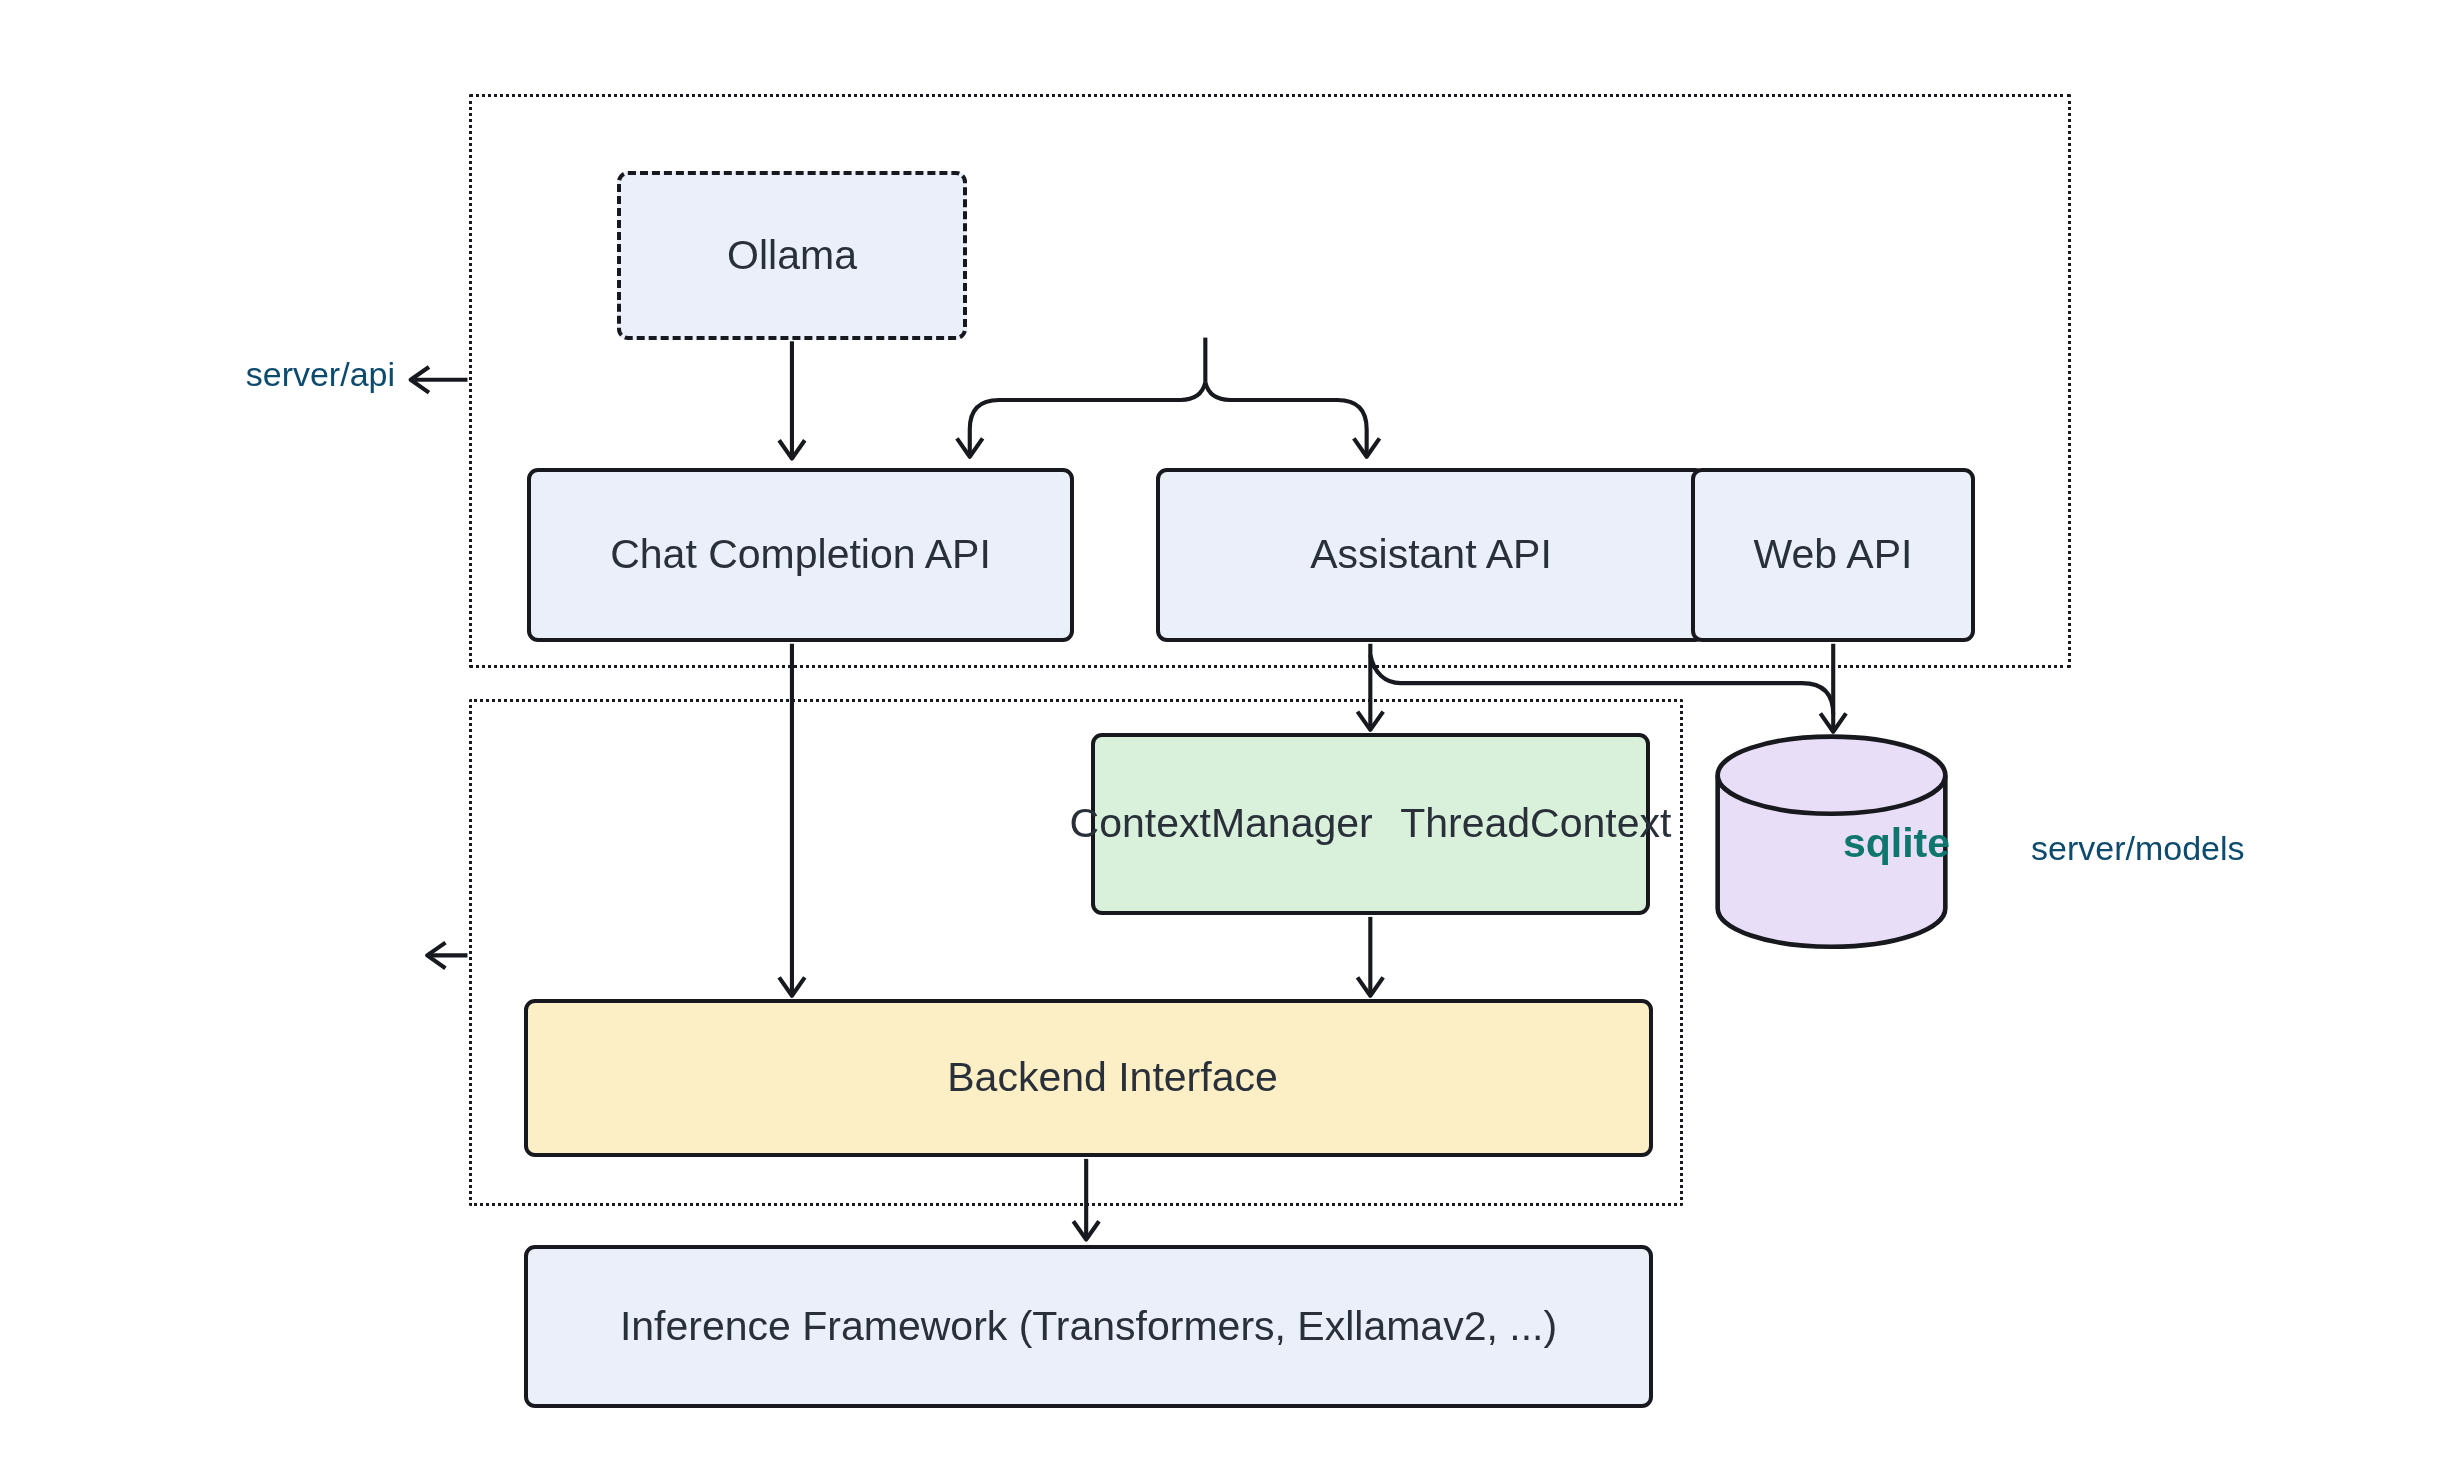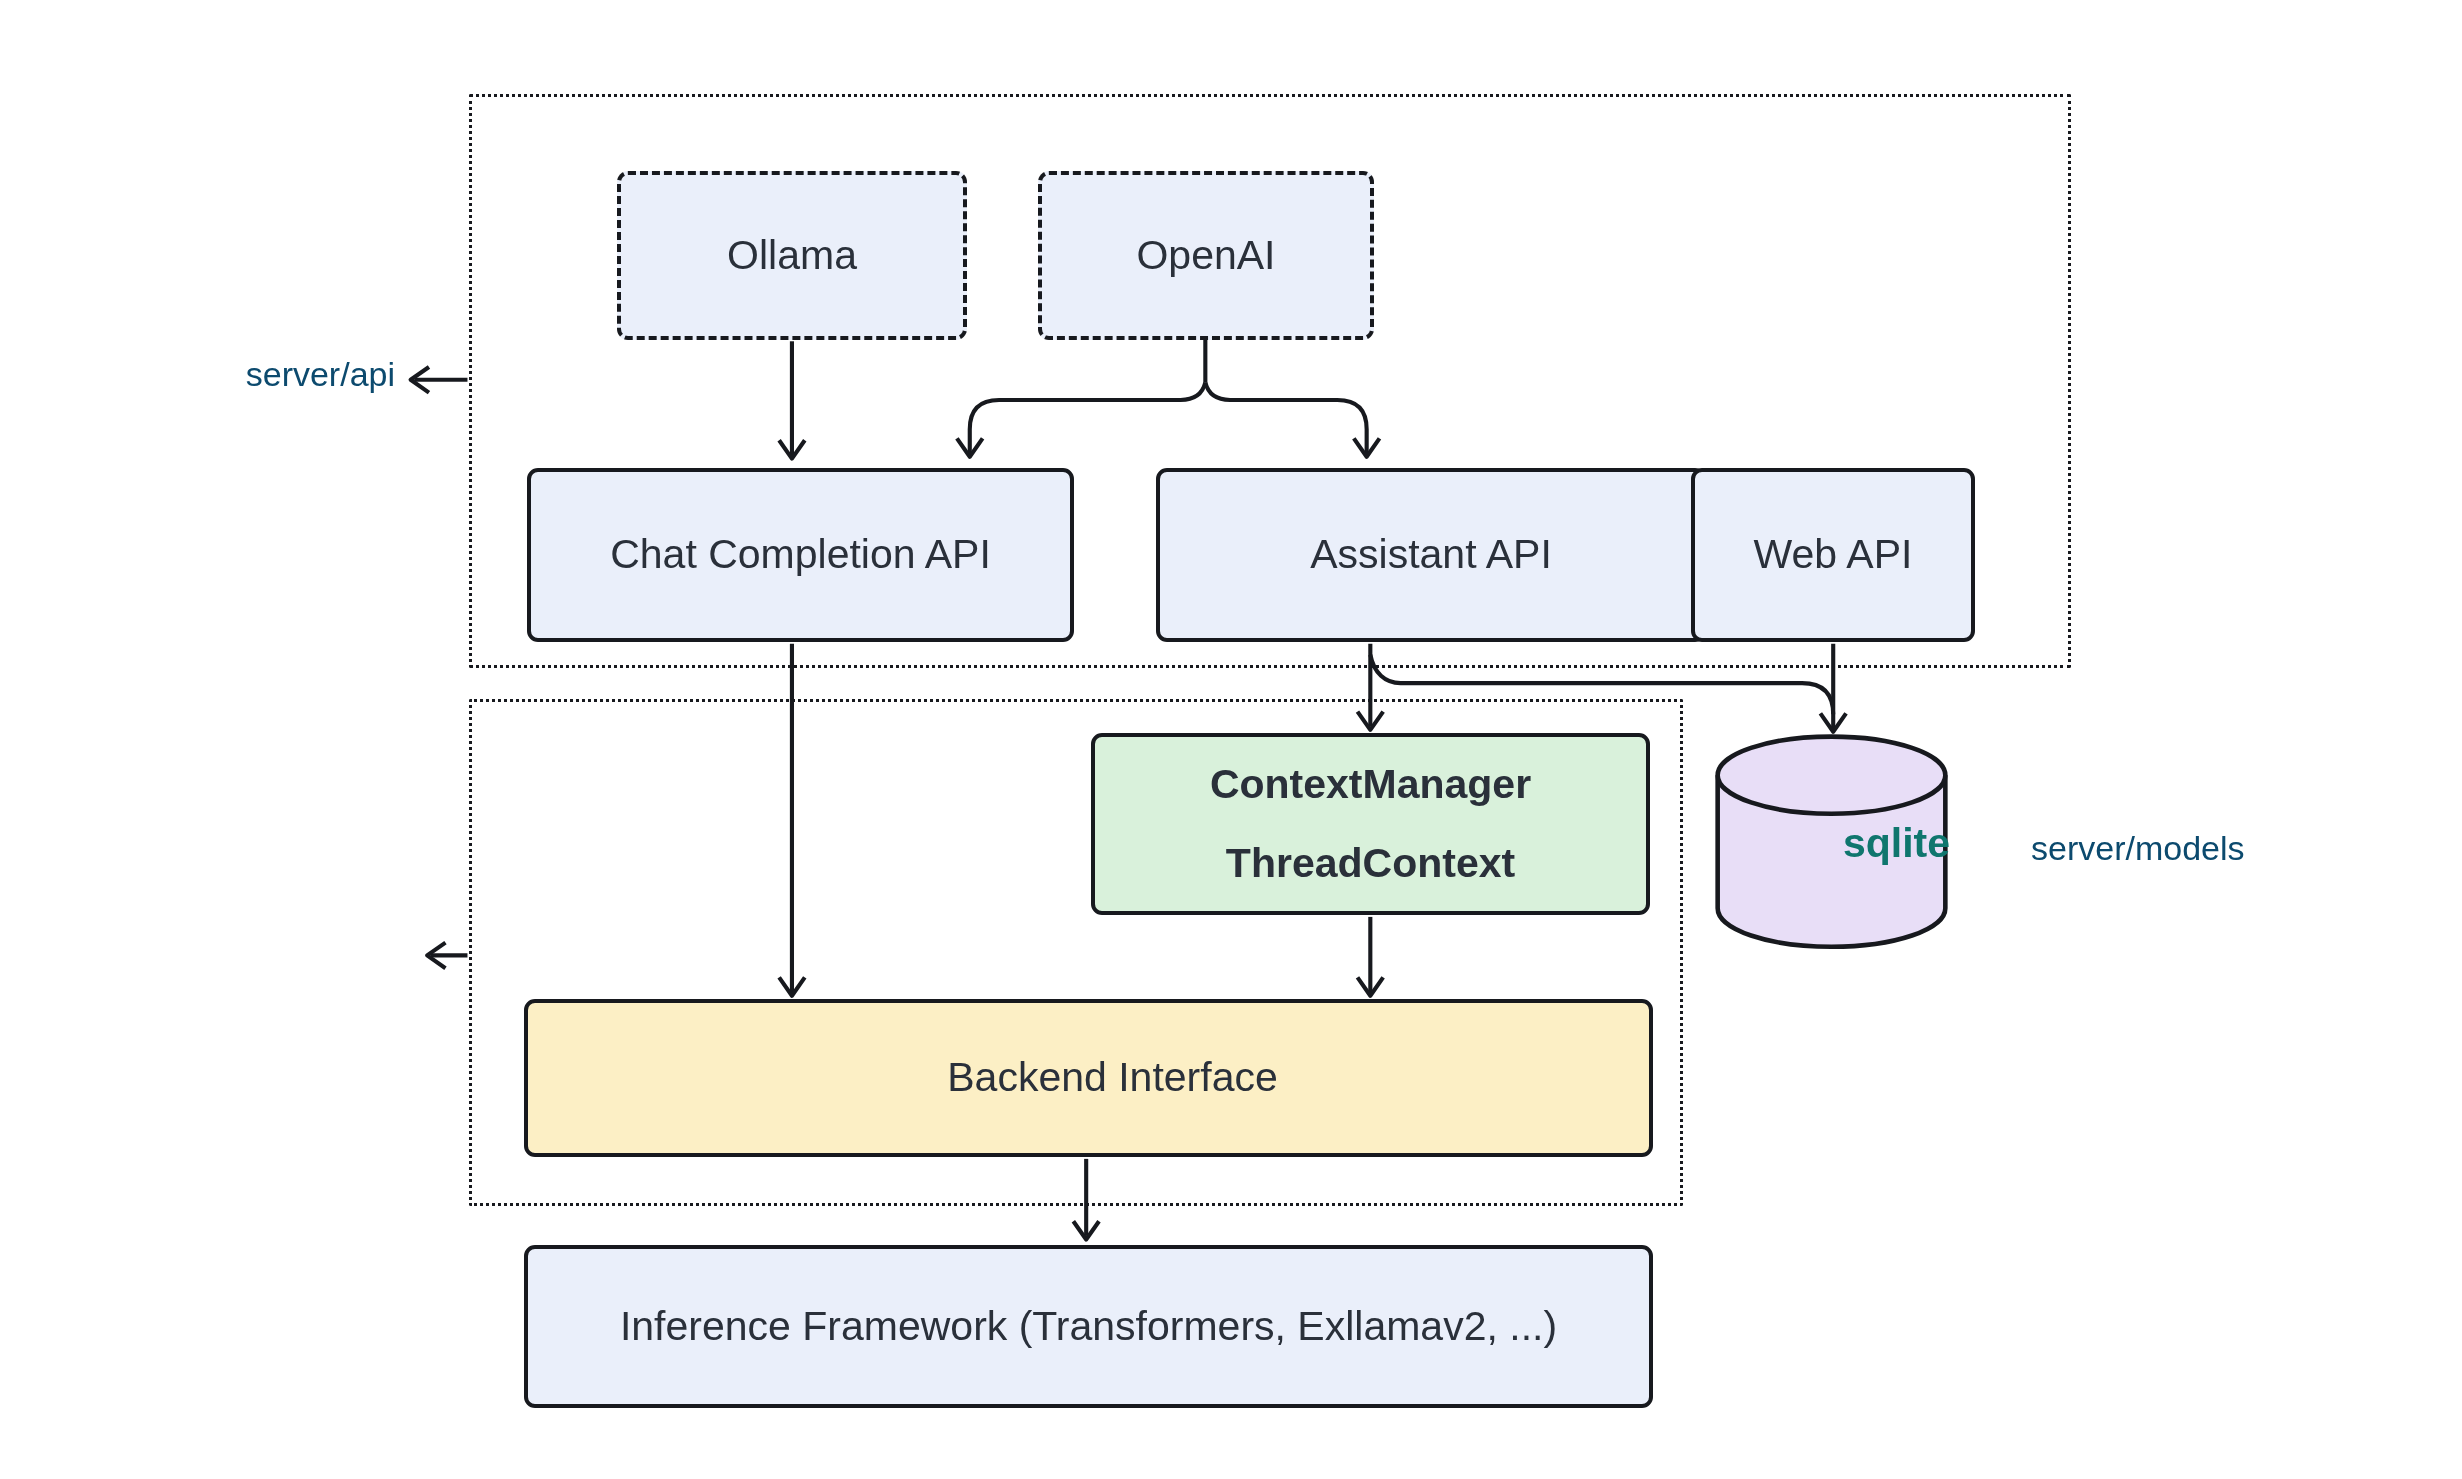--- a/index.html
+++ b/index.html
@@ -28,21 +28,21 @@
     border-radius:11px;
     font-size:41px;
     line-height:1.25;
     text-align:center;
     color:#2a303a;
     background:#eaeffa;
   }
   .node.dashed{border-style:dashed;}
   .node.green{background:#d9f1db;}
   .node.yellow{background:#fcefc5;padding-left:48px;}
-  .node .stack{display:flex;flex-direction:column;gap:27.5px;font-weight:bold;}
+  .node .stack{display:flex;flex-direction:row;gap:27.5px;}
   .n-ollama{left:617px;top:171px;width:350px;height:169px;}
   .n-openai{left:1038px;top:171px;width:336px;height:169px;}
   .n-chat{left:527px;top:468px;width:547px;height:174px;}
   .n-assistant{left:1156px;top:468px;width:550px;height:174px;}
   .n-web{left:1691px;top:468px;width:284px;height:174px;}
   .n-context{left:1091px;top:733px;width:559px;height:182px;}
   .n-backend{left:524px;top:999px;width:1129px;height:158px;}
   .n-inference{left:524px;top:1245px;width:1129px;height:163px;}
   .cylinder{
     position:absolute;left:1713px;top:732px;width:237px;height:224px;
@@ -122,23 +122,20 @@
 
     <g>
       <path d="M510 1042 H470"></path>
       <path d="M486 1028 L466 1042 L486 1056"></path>
     </g>
   </svg>
 
   <div class="node dashed n-ollama">
     <span>Ollama</span>
   </div>
-  <div class="node dashed n-openai">
-    <span>OpenAI</span>
-  </div>
   <div class="node n-chat">
     <span>Chat Completion API</span>
   </div>
   <div class="node n-assistant">
     <span>Assistant API</span>
   </div>
   <div class="node n-web">
     <span>Web API</span>
   </div>
   <div class="node green n-context">

